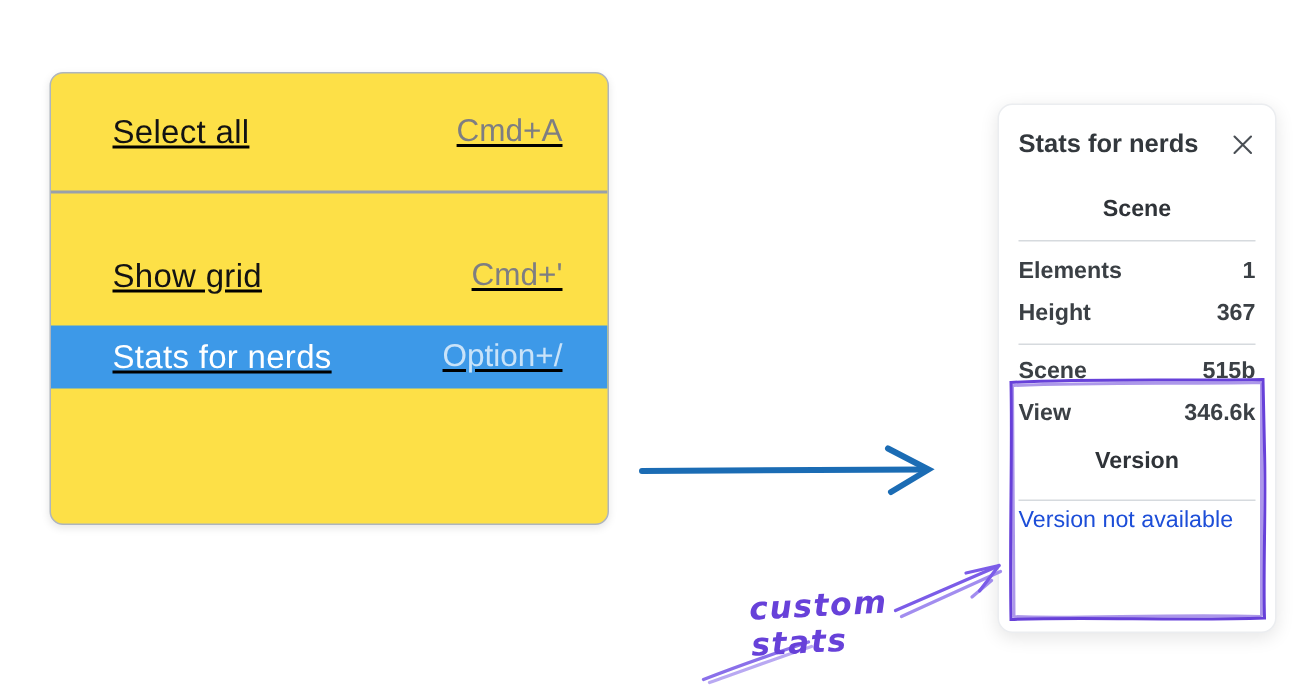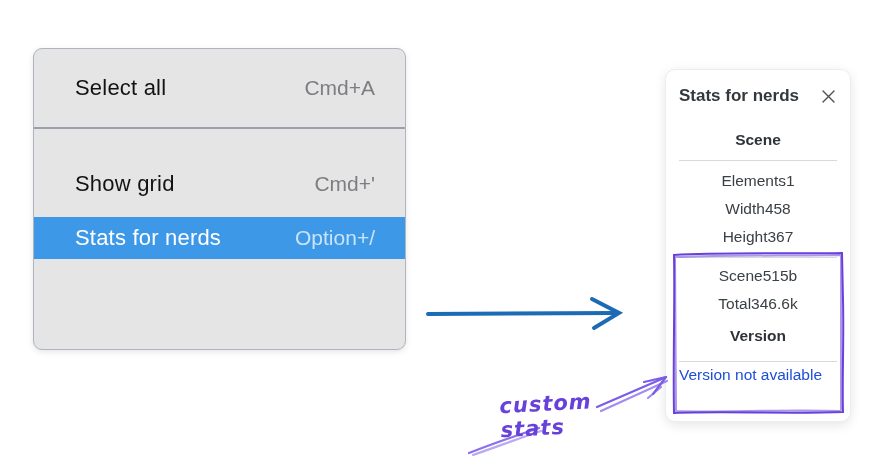--- a/index.html
+++ b/index.html
@@ -4,23 +4,24 @@
 <style>
   html,body{margin:0;padding:0;background:#ffffff;}
   .canvas{
     position:relative;width:873px;height:461px;background:#ffffff;overflow:hidden;
     font-family:"Liberation Sans",sans-serif;
   }
 
   
   .menu{
     position:absolute;left:33px;top:48px;width:373px;height:302px;
-    background:#e5e5e5;border:1.5px solid #aeb5be;border-radius:9px;
+    background:#fde047;border:1.5px solid #aeb5be;border-radius:9px;
     box-sizing:border-box;overflow:hidden;
     box-shadow:0 2px 6px rgba(0,0,0,0.10);
+    text-decoration:underline;
   }
   .menu-row{
     display:flex;justify-content:space-between;align-items:center;
     padding:0 30px 0 41px;box-sizing:border-box;
   }
   .menu-row.top{height:78px;}
   .menu-divider{height:1.5px;background:#99a0aa;width:100%;}
   .menu-group{padding-top:33px;}
   .menu-group .menu-row{height:44px;}
   .mi-label{font-size:22px;color:#131313;letter-spacing:0.2px;}
@@ -38,22 +39,22 @@
     box-sizing:border-box;padding:16px 13px 12px 13px;
     box-shadow:0 3px 12px rgba(0,0,0,0.10);
     color:#383d42;
   }
   .panel-header{display:flex;justify-content:space-between;align-items:center;height:20px;}
   .panel-title{font-size:17px;font-weight:bold;color:#33383d;line-height:20px;}
   .panel-close{width:18px;height:18px;cursor:pointer;display:flex;align-items:center;justify-content:center;}
   .sec-title{font-size:15.5px;font-weight:bold;text-align:center;color:#2f3338;line-height:20px;}
   .sec-hr{height:1px;background:#d6dade;border:0;margin:0;}
   .stat-row{
-    display:flex;justify-content:center;align-items:center;
-    height:28px;font-size:15.5px;color:#3b4045;
+    display:flex;justify-content:space-between;align-items:center;
+    height:28px;font-size:15.5px;color:#3b4045;font-weight:bold;
   }
   .sec-note{font-size:15.5px;color:#1d4ed8;line-height:18px;margin-top:4px;}
 
   .mt24{margin-top:24px;} .mt10{margin-top:10px;} .mt8{margin-top:8px;}
   .mt6{margin-top:6px;}  .mt4{margin-top:4px;}  .mt15{margin-top:15px;}
 
   
   .overlay{position:absolute;left:0;top:0;width:873px;height:461px;pointer-events:none;}
   .handwriting{
     position:absolute;left:500px;top:390px;width:160px;
@@ -95,37 +96,33 @@
     </div>
 
     <div>
       <div class="sec-title mt24">Scene</div>
       <hr class="sec-hr mt10">
       <div class="stat-row mt6">
         <span>Elements</span>
         <span>1</span>
       </div>
       <div class="stat-row">
-        <span>Width</span>
-        <span>458</span>
-      </div>
-      <div class="stat-row">
         <span>Height</span>
         <span>367</span>
       </div>
     </div>
 
     <div>
       <hr class="sec-hr mt6">
       <div class="stat-row mt4">
         <span>Scene</span>
         <span>515b</span>
       </div>
       <div class="stat-row">
-        <span>Total</span>
+        <span>View</span>
         <span>346.6k</span>
       </div>
     </div>
 
     <div>
       <div class="sec-title mt8">Version</div>
       <hr class="sec-hr mt15">
       <div class="sec-note">Version not available</div>
     </div>
   </div>

